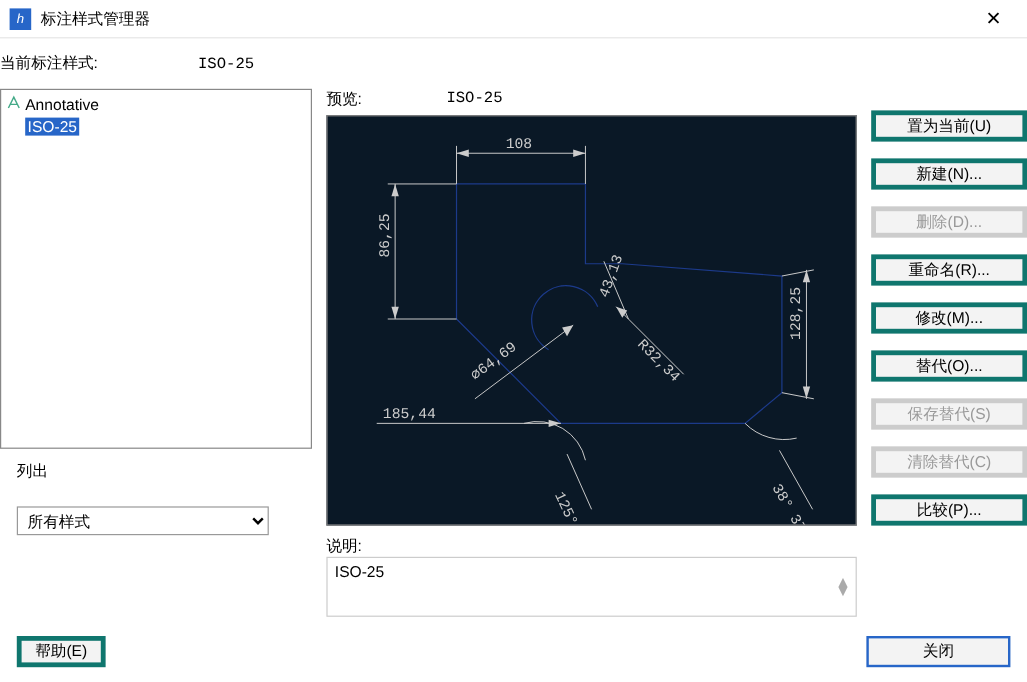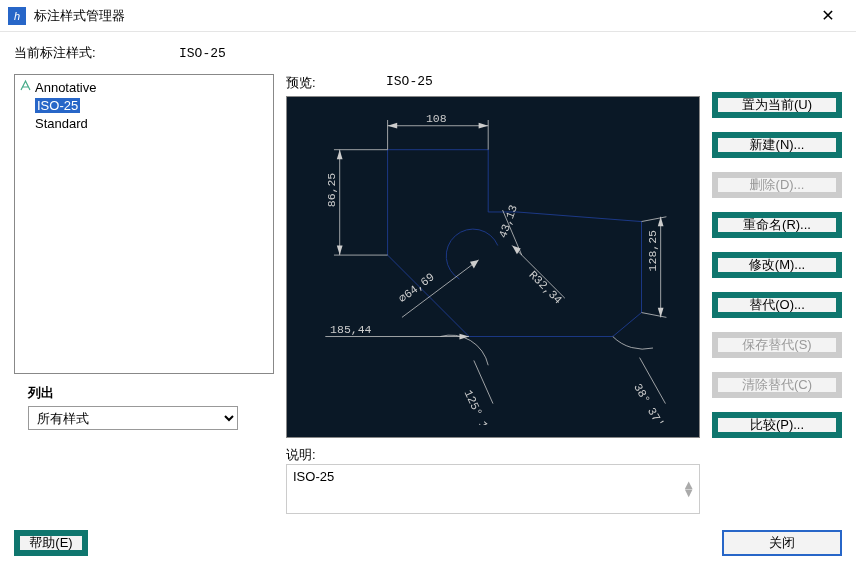--- a/index.html
+++ b/index.html
@@ -3,51 +3,51 @@
 <meta charset="utf-8">
 <style>
 * { box-sizing: border-box; margin: 0; padding: 0; font-family: "Microsoft YaHei", "SimSun", sans-serif; font-size: 13px; }
 body { background: #fff; width: 856px; height: 568px; overflow: hidden; }
 
 .titlebar { height: 32px; display: flex; align-items: center; padding: 0 8px; border-bottom: 1px solid #e5e5e5; }
 .titlebar .app-icon { width: 18px; height: 18px; background: #2766c8; display: flex; align-items: center; justify-content: center; color: #fff; font-style: italic; font-size: 11px; margin-right: 8px; }
 .titlebar .title { flex: 1; }
 .titlebar .close { width: 40px; text-align: center; font-size: 16px; cursor: pointer; }
 
-.content { padding: 12px 14px; }
+.content { padding: 12px 0; }
 
 .row-current { display: flex; align-items: center; margin-bottom: 12px; }
 .row-current .lbl { width: 165px; }
 .row-current .val { font-family: "Courier New", monospace; }
 
 .main-grid { display: grid; grid-template-columns: 260px 1fr 130px; gap: 12px; align-items: start; }
 
 .label-sm { margin-bottom: 4px; }
 
 .styles-list { border: 1px solid #888; height: 300px; background: #fff; padding: 2px; font-family: "Courier New", monospace; }
 .styles-list .item { display: flex; align-items: flex-end; height: 18px; padding-left: 2px; }
 .styles-list .item.sel span { background: #2766c8; color: #fff; padding: 0 2px; }
 .styles-list .item .aicon { width: 16px; }
 
 .display-opts { margin-top: 10px; }
-.display-opts .sub { margin-left: 14px; margin-bottom: 4px; margin-top: 2px; font-weight: bold; }
+.display-opts .sub { margin-left: 14px; margin-bottom: 20px; margin-top: 2px; }
 .display-opts select { width: 210px; height: 24px; margin-left: 14px; border: 1px solid #999; background: #fff; padding: 0 4px; }
 .display-opts .chk { margin-left: 14px; margin-top: 8px; display: flex; align-items: center; color: #888; }
 .display-opts .chk input { margin-right: 6px; }
 
 .preview-col .label-sm { display: flex; }
 .preview-col .label-sm .plabel { width: 100px; }
 .preview-col .label-sm .pval { font-family: "Courier New", monospace; }
 .preview-box { border: 1px solid #888; background: #0a1826; height: 342px; position: relative; color: #fff; font-family: "Courier New", monospace; font-size: 12px; overflow: hidden; text-align: center; }
 .desc-label { margin-top: 8px; }
 .desc-box { border: 1px solid #ccc; height: 50px; padding: 4px 6px; position: relative; font-family: "Courier New", monospace; }
 .desc-box .spin { position: absolute; right: 4px; top: 50%; transform: translateY(-50%); display: flex; flex-direction: column; color: #aaa; font-size: 8px; line-height: 8px; }
 
 .btn-col { display: flex; flex-direction: column; gap: 14px; padding-top: 18px; }
-.btn { height: 26px; border: 6px solid #0f766e; background: #f3f3f3; display: flex; align-items: center; justify-content: center; cursor: pointer; letter-spacing: 0; }
+.btn { height: 26px; border: 4px solid #0f766e; background: #f3f3f3; display: flex; align-items: center; justify-content: center; cursor: pointer; letter-spacing: 0; }
 .btn.disabled { color: #999; border-color: #ccc; }
 
 .footer { position: absolute; left: 14px; right: 14px; bottom: 12px; display: flex; justify-content: space-between; }
 .footer .btn { width: 74px; }
 .footer .btn.primary { width: 120px; border: 2px solid #2766c8; }
 
 
 .preview-box svg { position: absolute; inset: 0; }
 .pv-line { stroke: #1c3a8a; stroke-width: 1; fill: none; }
 .pv-dim { stroke: #ccc; stroke-width: 0.8; fill: none; }
@@ -78,24 +78,20 @@
           <span class="aicon">
             <svg width="13" height="13">
                 <path d="M2 11 L6.5 2 L11 11 M4 8 L9 8" stroke="#4a8" stroke-width="1.2" fill="none"></path>
               </svg>
           </span>
           <span>Annotative</span>
         </div>
         <div class="item sel">
           <span class="aicon"></span>
           <span>ISO-25</span>
-        </div>
-        <div class="item">
-          <span class="aicon"></span>
-          <span>Standard</span>
         </div>
       </div>
 
       <div class="display-opts">
         <div class="sub">列出</div>
         <select>
           <option>所有样式</option>
         </select>
       </div>
     </div>

